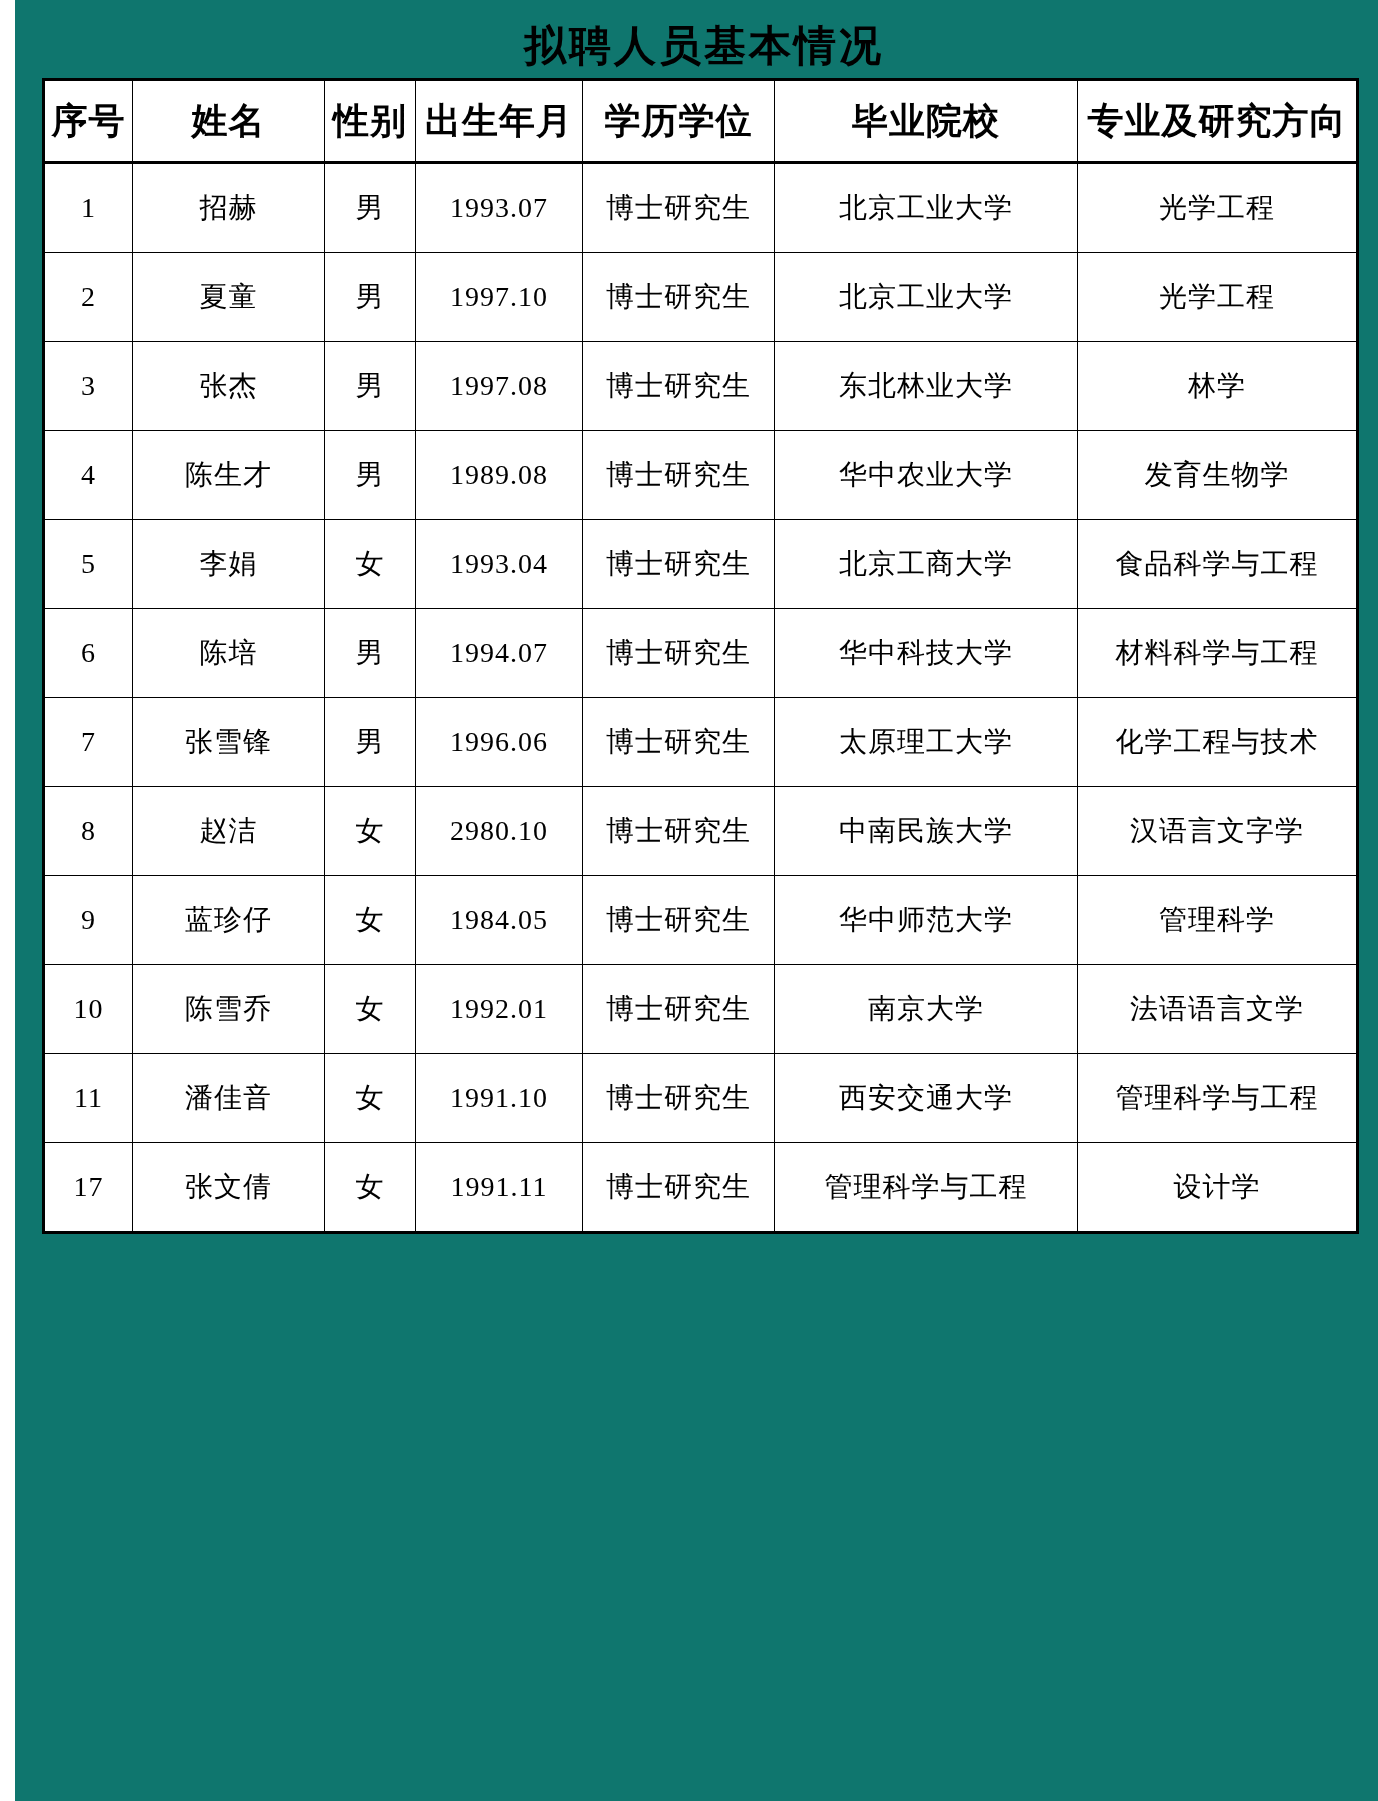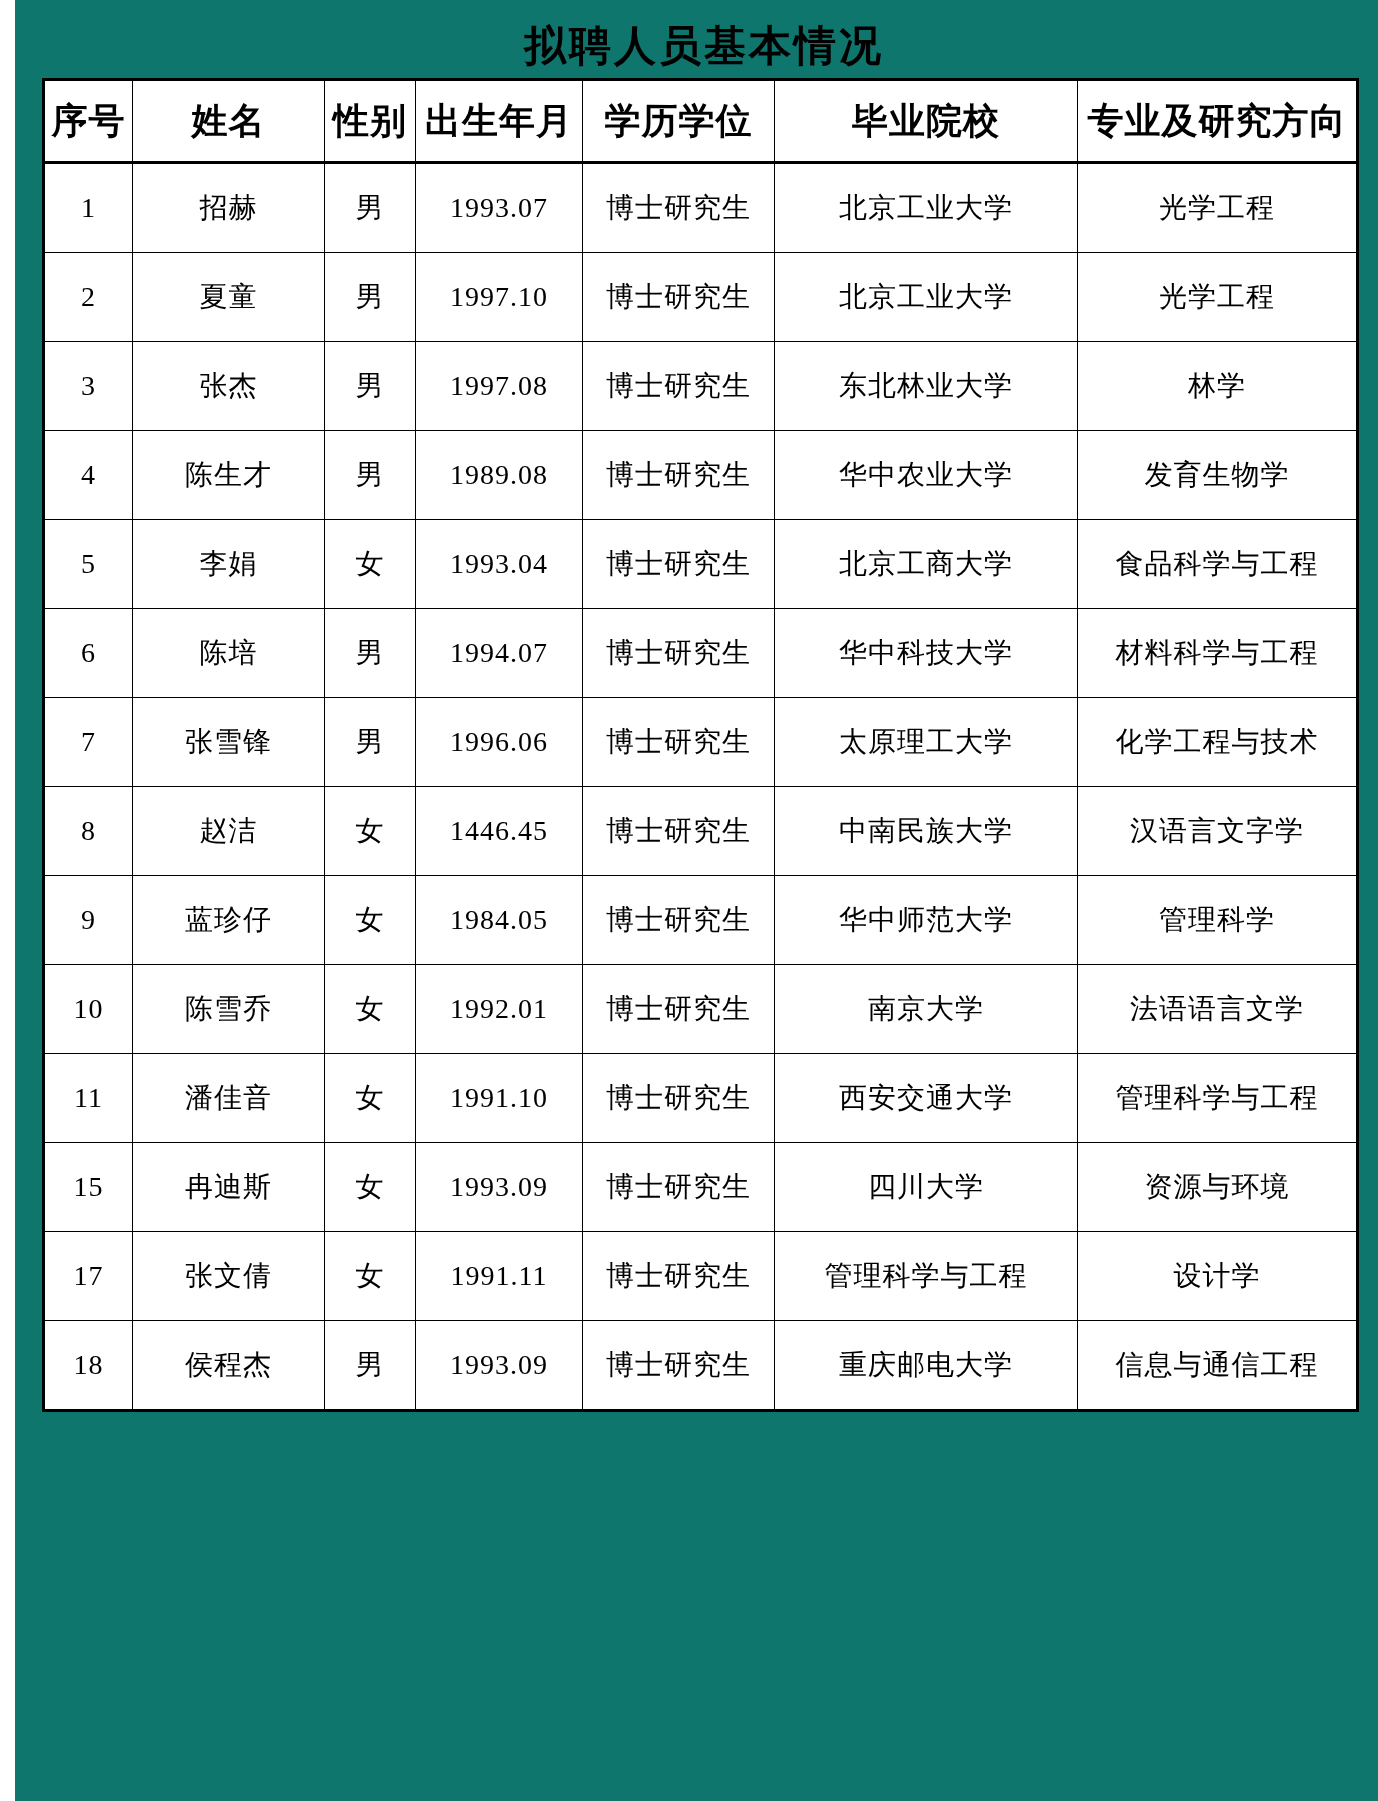--- a/index.html
+++ b/index.html
@@ -156,21 +156,21 @@
           <td>男</td>
           <td>1996.06</td>
           <td>博士研究生</td>
           <td>太原理工大学</td>
           <td>化学工程与技术</td>
         </tr>
         <tr>
           <td>8</td>
           <td>赵洁</td>
           <td>女</td>
-          <td>1446.45</td>
+          <td>2980.10</td>
           <td>博士研究生</td>
           <td>中南民族大学</td>
           <td>汉语言文字学</td>
         </tr>
         <tr>
           <td>9</td>
           <td>蓝珍仔</td>
           <td>女</td>
           <td>1984.05</td>
           <td>博士研究生</td>
@@ -189,42 +189,24 @@
         <tr>
           <td>11</td>
           <td>潘佳音</td>
           <td>女</td>
           <td>1991.10</td>
           <td>博士研究生</td>
           <td>西安交通大学</td>
           <td>管理科学与工程</td>
         </tr>
         <tr>
-          <td>15</td>
-          <td>冉迪斯</td>
-          <td>女</td>
-          <td>1993.09</td>
-          <td>博士研究生</td>
-          <td>四川大学</td>
-          <td>资源与环境</td>
-        </tr>
-        <tr>
           <td>17</td>
           <td>张文倩</td>
           <td>女</td>
           <td>1991.11</td>
           <td>博士研究生</td>
           <td>管理科学与工程</td>
           <td>设计学</td>
         </tr>
-        <tr>
-          <td>18</td>
-          <td>侯程杰</td>
-          <td>男</td>
-          <td>1993.09</td>
-          <td>博士研究生</td>
-          <td>重庆邮电大学</td>
-          <td>信息与通信工程</td>
-        </tr>
       </tbody>
   </table>
 
 </div>
 
 </body></html>

